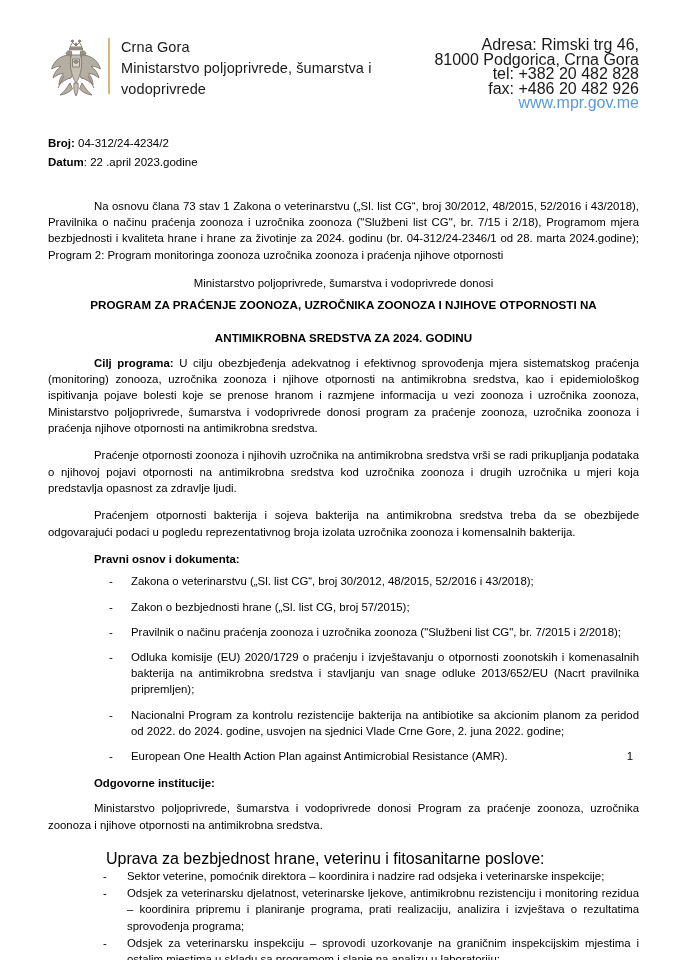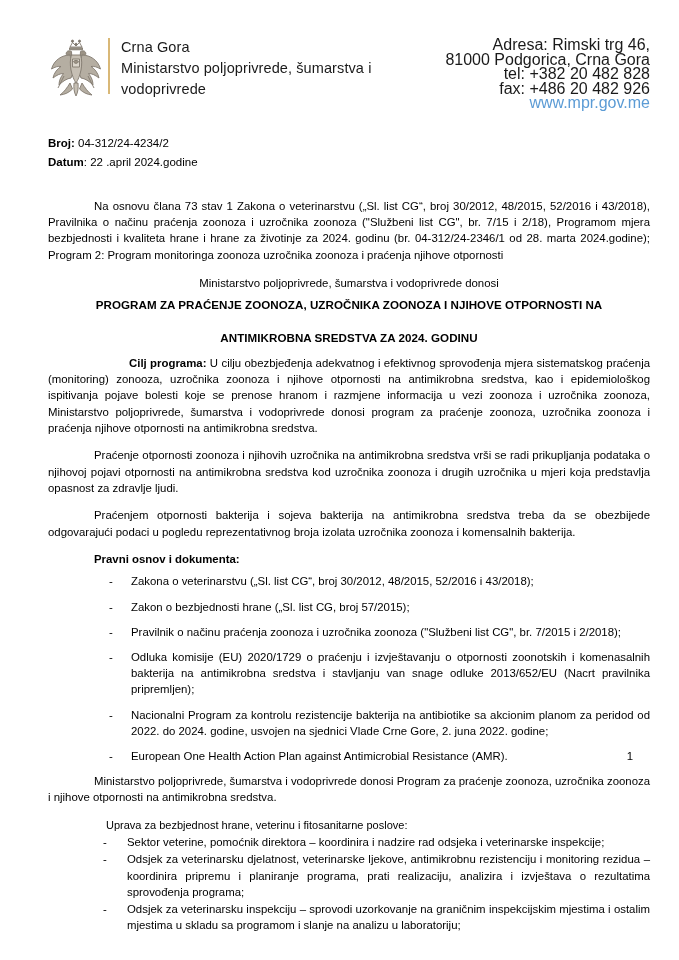--- a/index.html
+++ b/index.html
@@ -17,21 +17,21 @@
     overflow: hidden;
   }
 
   .page {
     position: absolute;
     left: 0; top: 0;
     width: 679px;
     height: 824px;
     background: #fff;
     box-sizing: border-box;
-    padding: 34px 29px 20px 48px;
+    padding: 34px 40px 20px 48px;
   }
 
   
   .letterhead {
     display: flex;
     align-items: flex-start;
     justify-content: space-between;
     height: 86px;
   }
   .brand {
@@ -92,21 +92,21 @@
   
   .para {
     font-size: 11.4px;
     line-height: 16.2px;
     text-align: justify;
     color: #000;
     margin-top: 9px;
   }
   .para.indent { text-indent: 46px; }
   .para.first { margin-top: 26px; }
-  .para b { font-weight: bold; margin-left: 35px; }
+  .para b { font-weight: bold; }
 
   .center-line {
     text-align: center;
     font-size: 11.4px;
     line-height: 16.2px;
     margin-top: 12px;
   }
 
   .doc-title {
     text-align: center;
@@ -143,23 +143,23 @@
   ul.dash-list > li .dash {
     position: absolute;
     left: 3px;
     top: 0;
   }
 
   ul.dash-list.tight { padding-left: 52px; margin-top: 1px; }
   ul.dash-list.tight > li { margin-bottom: 1px; padding-left: 27px; }
 
   .plain-line {
-    font-size: 11px;
-    line-height: 16.2px;
-    margin-top: 11px;
+    font-size: 16px;
+    line-height: 16.2px;
+    margin-top: 18px;
     padding-left: 58px;
   }
 
   
   .page-number {
     position: absolute;
     right: 46px;
     bottom: 62px;
     font-size: 11.4px;
     color: #000;
@@ -216,21 +216,21 @@
       <div>fax: +486 20 482 926</div>
       <div class="url">www.mpr.gov.me</div>
     </div>
   </div>
 
   <div class="meta">
     <div class="meta-line">
       <b>Broj:</b><span> 04-312/24-4234/2</span>
     </div>
     <div class="meta-line">
-      <b>Datum</b><span>: 22 .april  2024.godine</span>
+      <b>Datum</b><span>: 22 .april  2023.godine</span>
     </div>
   </div>
 
   <p class="para indent first">Na osnovu člana 73 stav 1 Zakona o veterinarstvu („Sl. list CG“, broj 30/2012, 48/2015, 52/2016 i 43/2018), Pravilnika o načinu praćenja zoonoza i uzročnika zoonoza ("Službeni list CG", br. 7/15 i 2/18), Programom mjera bezbjednosti i kvaliteta hrane i hrane za životinje za 2024. godinu (br. 04-312/24-2346/1 od 28. marta 2024.godine); Program 2: Program monitoringa zoonoza uzročnika zoonoza i praćenja njihove otpornosti</p>
 
   <div class="center-line">Ministarstvo poljoprivrede, šumarstva i vodoprivrede donosi</div>
   <div class="doc-title">PROGRAM ZA PRAĆENJE ZOONOZA, UZROČNIKA ZOONOZA I NJIHOVE OTPORNOSTI NA</div>
   <div class="doc-title" style="margin-top:16px">ANTIMIKROBNA SREDSTVA ZA 2024. GODINU</div>
 
   <p class="para indent">
@@ -243,20 +243,21 @@
   <div class="subhead">Pravni osnov i dokumenta:</div>
   <ul class="dash-list">
     <li><span class="dash">-</span><span>Zakona o veterinarstvu („Sl. list CG“, broj 30/2012, 48/2015, 52/2016 i 43/2018);</span></li>
     <li><span class="dash">-</span><span>Zakon o bezbjednosti hrane („Sl. list CG, broj 57/2015);</span></li>
     <li><span class="dash">-</span><span>Pravilnik o načinu praćenja zoonoza i uzročnika zoonoza ("Službeni list CG", br. 7/2015 i 2/2018);</span></li>
     <li><span class="dash">-</span><span>Odluka komisije (EU) 2020/1729 o praćenju i izvještavanju o otpornosti zoonotskih i komenasalnih bakterija na antimikrobna sredstva i stavljanju van snage odluke 2013/652/EU (Nacrt pravilnika pripremljen);</span></li>
     <li><span class="dash">-</span><span>Nacionalni Program za kontrolu rezistencije bakterija na antibiotike sa akcionim planom za peridod od 2022. do 2024. godine, usvojen na sjednici Vlade Crne Gore, 2. juna 2022. godine;</span></li>
     <li><span class="dash">-</span><span>European One Health Action Plan against Antimicrobial Resistance (AMR).</span></li>
   </ul>
 
+  <div class="subhead">Odgovorne institucije:</div>
   <p class="para indent">Ministarstvo poljoprivrede, šumarstva i vodoprivrede donosi Program za praćenje zoonoza, uzročnika zoonoza i njihove otpornosti na antimikrobna sredstva.</p>
 
   <div class="plain-line">Uprava za bezbjednost hrane, veterinu i fitosanitarne poslove:</div>
   <ul class="dash-list tight">
     <li><span class="dash">-</span><span>Sektor veterine, pomoćnik direktora – koordinira i nadzire rad odsjeka i veterinarske inspekcije;</span></li>
     <li><span class="dash">-</span><span>Odsjek za veterinarsku djelatnost, veterinarske ljekove, antimikrobnu rezistenciju i monitoring rezidua – koordinira pripremu i planiranje programa, prati realizaciju, analizira i izvještava o rezultatima sprovođenja programa;</span></li>
     <li><span class="dash">-</span><span>Odsjek za veterinarsku inspekciju – sprovodi uzorkovanje na graničnim inspekcijskim mjestima i ostalim mjestima u skladu sa programom i slanje na analizu u laboratoriju;</span></li>
   </ul>
 
   <div class="page-number">1</div>

